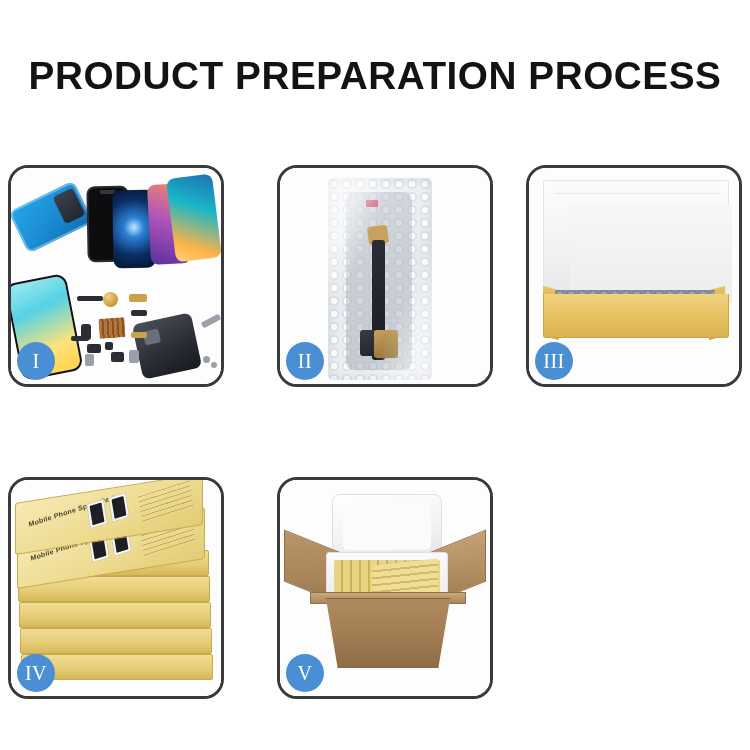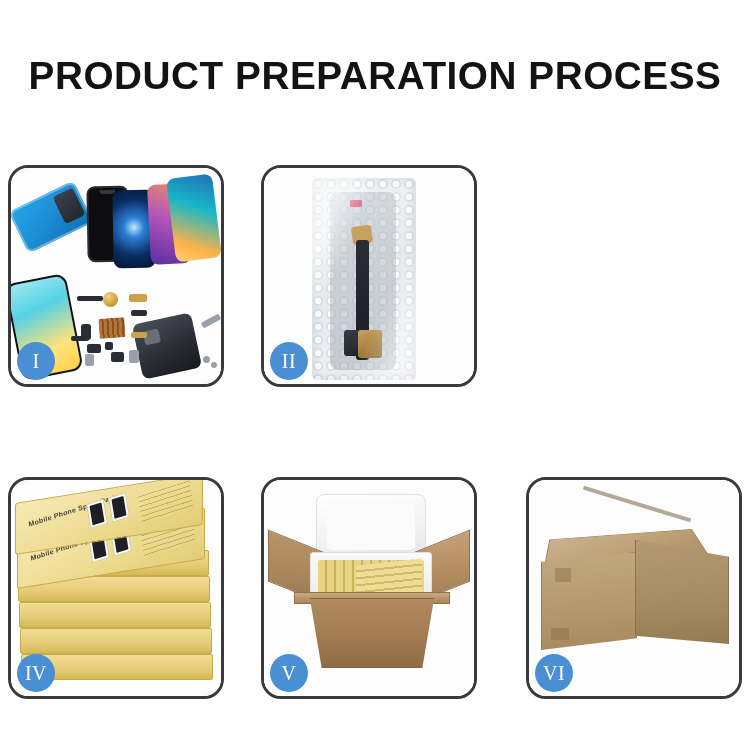--- a/index.html
+++ b/index.html
@@ -26,21 +26,21 @@
   }
 
   
   .grid { position: absolute; left: 8px; top: 144px; width: 734px; height: 534px; }
   .panel {
     position: absolute; width: 216px; height: 222px;
     border: 3px solid #3a3a3c; border-radius: 20px;
     background: #fdfdfd; overflow: hidden;
   }
   .panel.c0 { left: 0; }
-  .panel.c1 { left: 253px; text-decoration: underline; }
+  .panel.c1 { left: 269px; text-decoration: underline; }
   .panel.c2 { left: 518px; }
   .panel.r0 { top: 0; }
   .panel.r1 { top: 312px; }
 
   .stage { position: absolute; inset: 0; background: #fdfdfd; }
 
   .badge {
     position: absolute; left: 6px; bottom: 4px;
     width: 38px; height: 38px; border-radius: 50%;
     background: #4a8fd4;
@@ -338,20 +338,32 @@
             <div class="flexStrip"></div>
             <div class="connL"></div>
             <div class="connR"></div>
           </div>
           <div class="bagSheen"></div>
         </div>
       </div>
       <div class="badge">II</div>
     </div>
 
+    <div class="panel r0 c2">
+      <div class="stage">
+        <div class="boxLidBack">
+          <div class="boxInner"></div>
+        </div>
+        <div class="trayEdgeL"></div>
+        <div class="trayEdgeR"></div>
+        <div class="boxBubbles"></div>
+        <div class="boxTray"></div>
+      </div>
+      <div class="badge">III</div>
+    </div>
 
     <div class="panel r1 c0">
       <div class="stage">
         <div class="stack">
           <div class="sbox" style="left:6px;top:158px;width:192px;"></div>
           <div class="sbox" style="left:5px;top:132px;width:192px;"></div>
           <div class="sbox" style="left:4px;top:106px;width:192px;"></div>
           <div class="sbox" style="left:3px;top:80px;width:192px;"></div>
           <div class="sbox" style="left:2px;top:54px;width:192px;"></div>
 
@@ -388,26 +400,15 @@
         <div class="vFlapR"></div>
         <div class="vFoamBody"></div>
         <div class="vYellowRows"></div>
         <div class="vYellowRows2"></div>
         <div class="vCartonRim"></div>
         <div class="vCartonBody"></div>
       </div>
       <div class="badge">V</div>
     </div>
 
-    <div class="panel r1 c2">
-      <div class="stage">
-        <div class="viTop"></div>
-        <div class="viSeam"></div>
-        <div class="viFrontL"></div>
-        <div class="viFrontR"></div>
-        <div class="viTab1"></div>
-        <div class="viTab2"></div>
-      </div>
-      <div class="badge">VI</div>
-    </div>
 
   </div>
 </div>
 
 </body></html>

